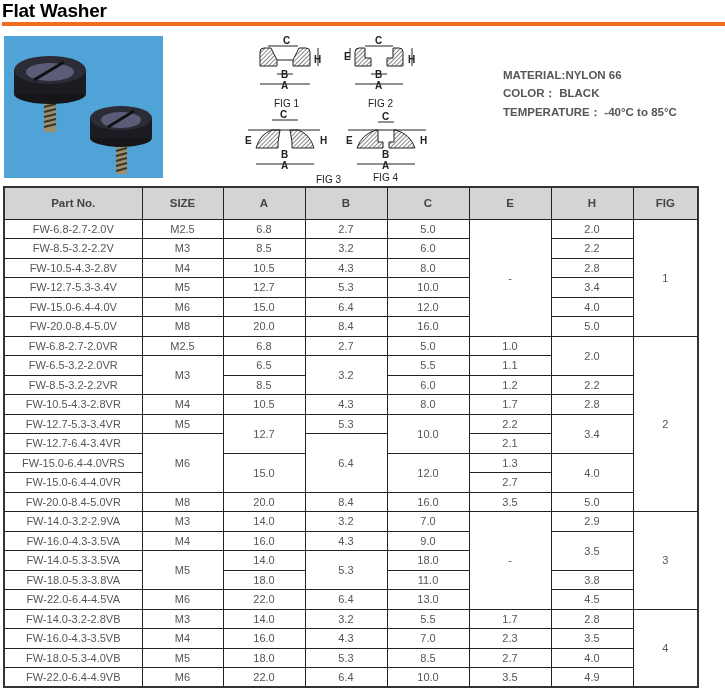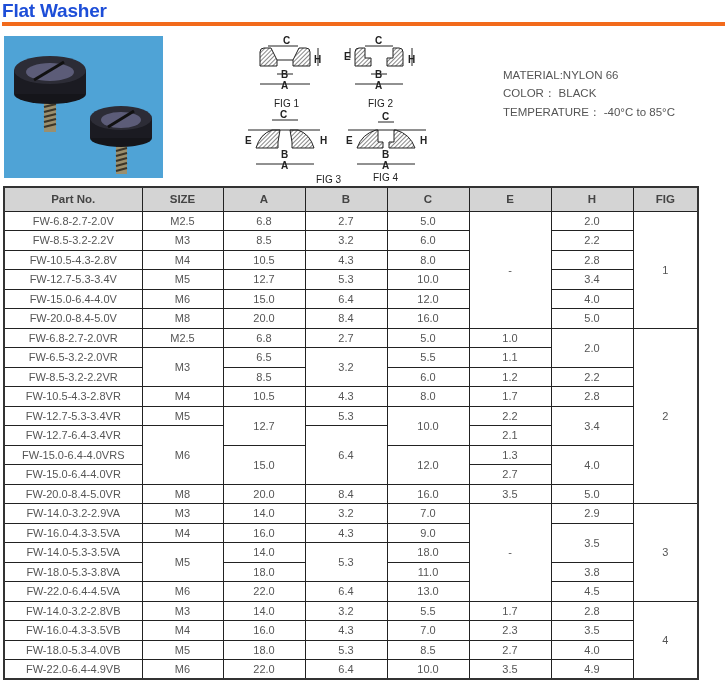--- a/index.html
+++ b/index.html
@@ -1,56 +1,56 @@
 <!DOCTYPE html>
 <html><head>
 <meta charset="utf-8">
 <style>
   * { box-sizing: border-box; margin: 0; padding: 0; }
   html, body { width: 725px; height: 689px; background: #ffffff; overflow: hidden; }
   body { font-family: "Liberation Sans", sans-serif; color: #444; position: relative; }
 
   .title {
     position: absolute; left: 2px; top: 0px;
-    font-size: 19px; font-weight: bold; color: #1d4ed8;
+    font-size: 19px; font-weight: bold; color: #000000;
     font-family: "Liberation Sans", sans-serif; letter-spacing: -0.2px;
   }
   .title-rule {
     position: absolute; left: 2px; top: 22px; width: 723px; height: 4px;
     background: #f26a1b;
   }
 
   .photo {
     position: absolute; left: 4px; top: 36px; width: 159px; height: 142px;
     background: #4fa3d6; overflow: hidden;
   }
 
   .figs { position: absolute; left: 240px; top: 30px; width: 200px; height: 155px; }
   .fig-label {
     position: absolute; font-size: 10px; font-weight: normal; color: #222;
     font-family: "Liberation Sans", sans-serif;
   }
 
   .specs {
     position: absolute; left: 503px; top: 66px;
-    font-size: 11.5px; color: #555; line-height: 18.3px;
+    font-size: 11.5px; color: #555; line-height: 18.3px; font-weight: bold;
   }
 
   table.spec {
     position: absolute; left: 3px; top: 186px;
     border-collapse: collapse;
     font-size: 11px; color: #555;
   }
   table.spec th, table.spec td {
     border: 1px solid #222; text-align: center; vertical-align: middle;
     padding: 0; height: 19.5px;
     font-family: "Liberation Sans", sans-serif;
   }
   table.spec th {
-    background: #d4d4d4; color: #444; font-weight: bold; height: 24px;
+    background: #d4d4d4; color: #444; font-weight: bold; height: 32px;
     font-family: "Liberation Sans Narrow", "Liberation Sans", sans-serif;
     font-size: 11.5px;
   }
   table.spec { border: 2px solid #333; }
 </style>
 </head>
 <body>
 
 <div class="title">Flat Washer</div>
 <div class="title-rule"></div>

